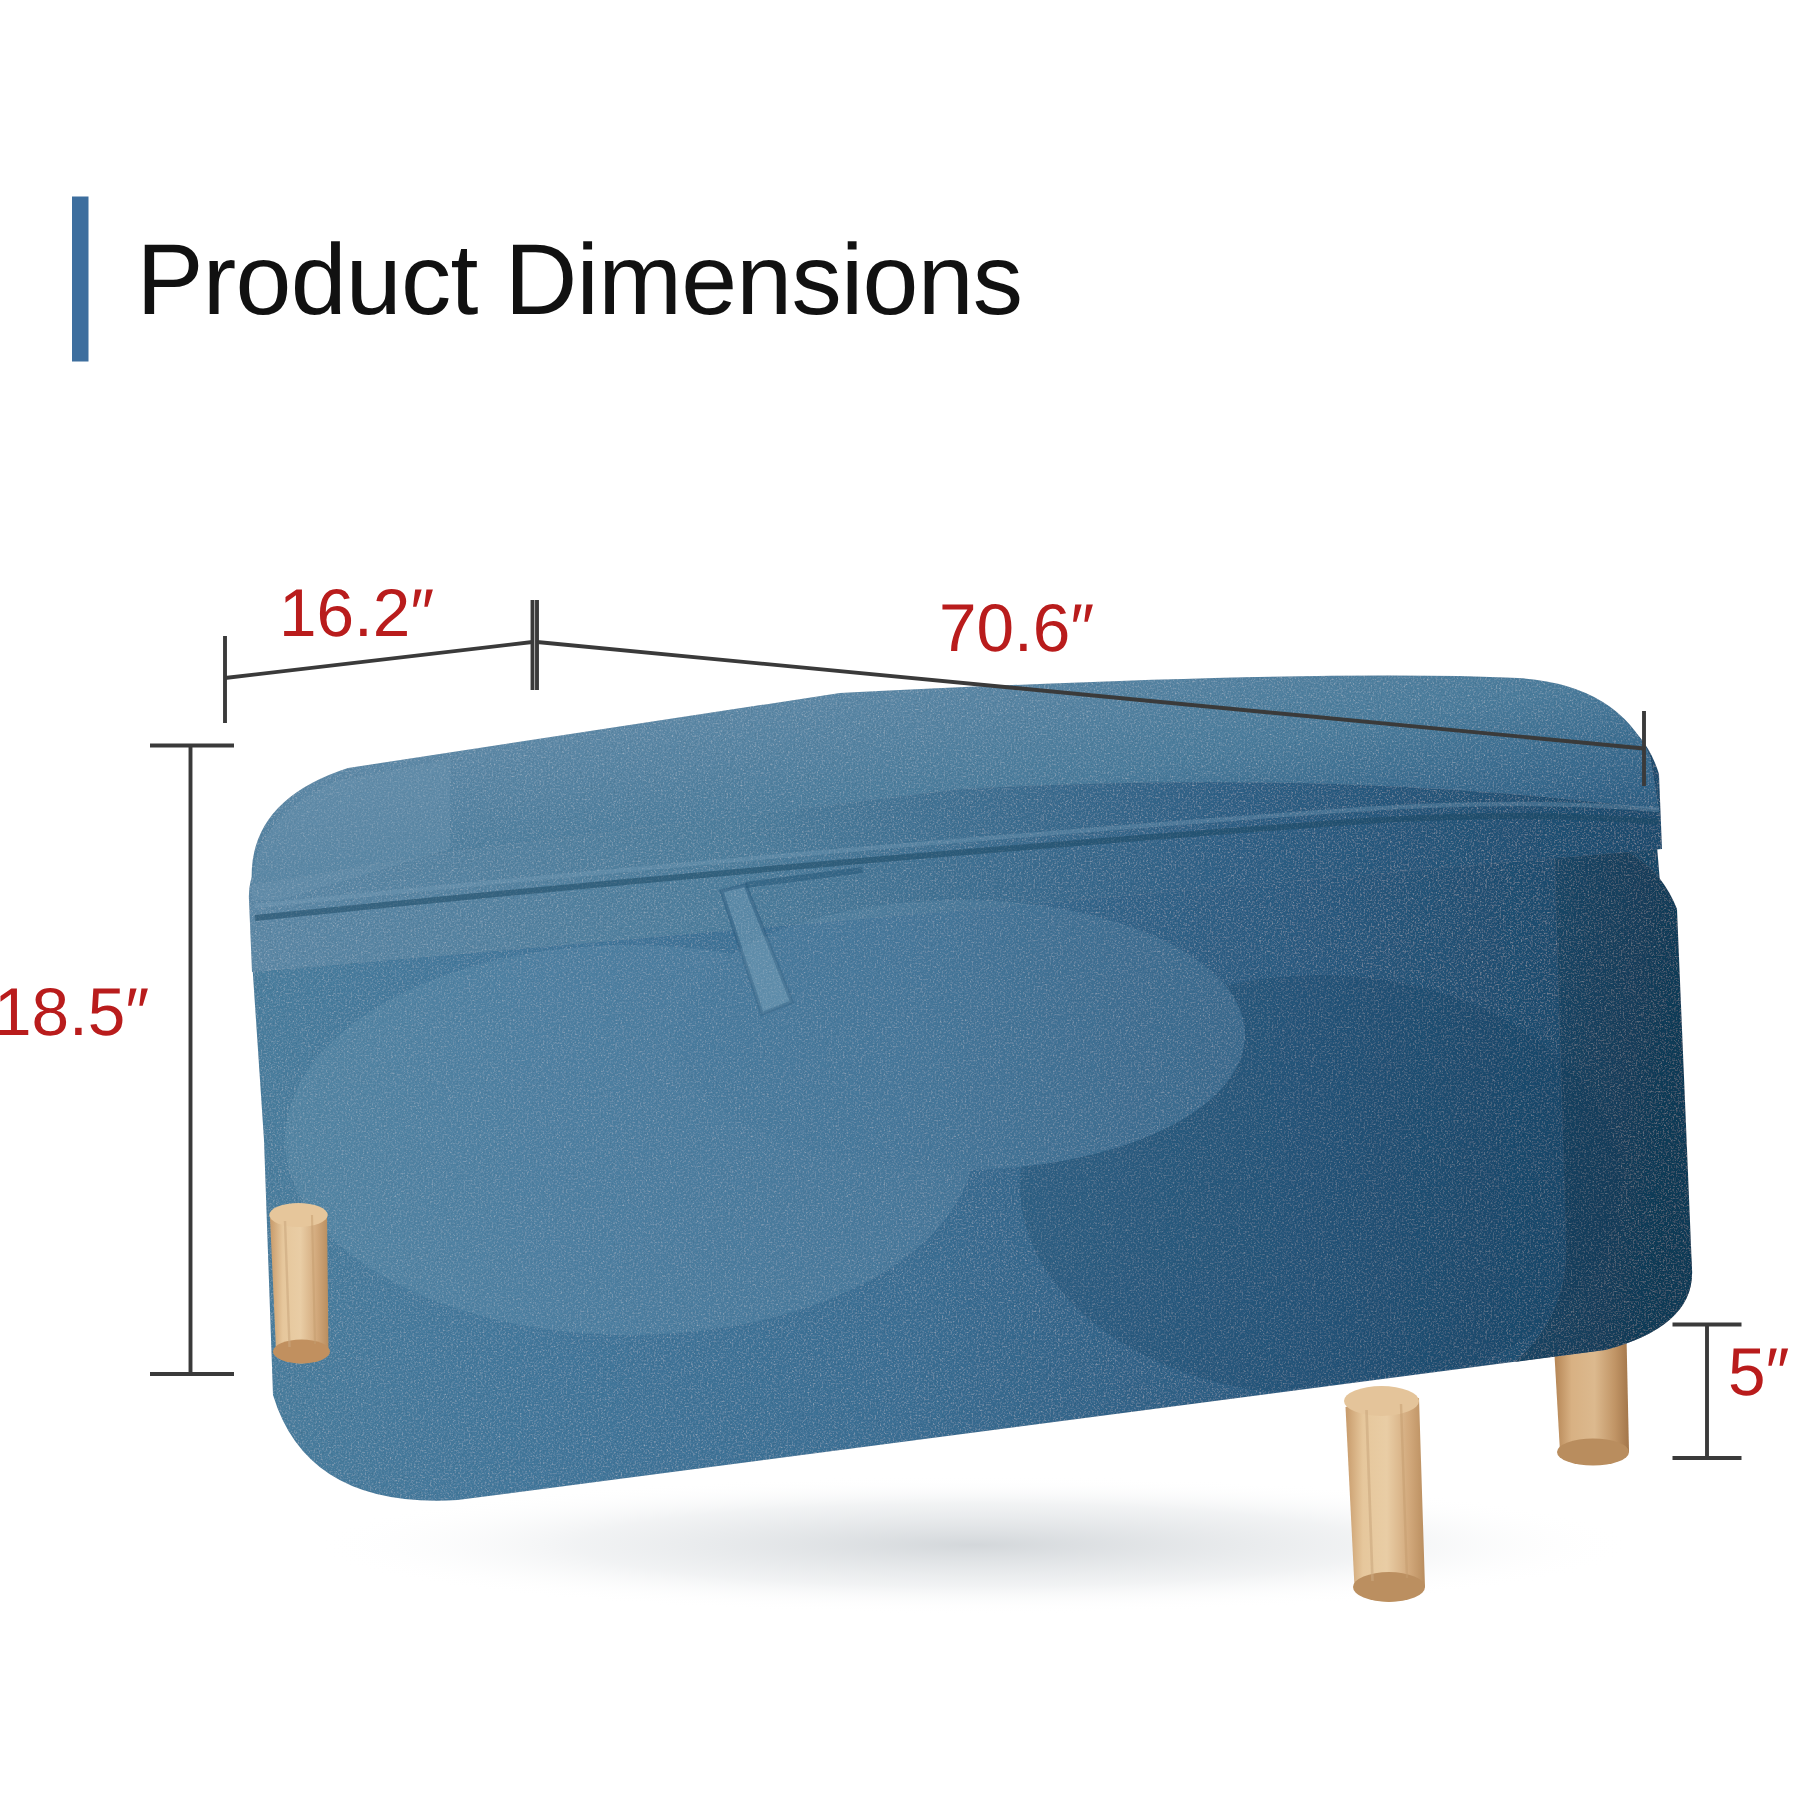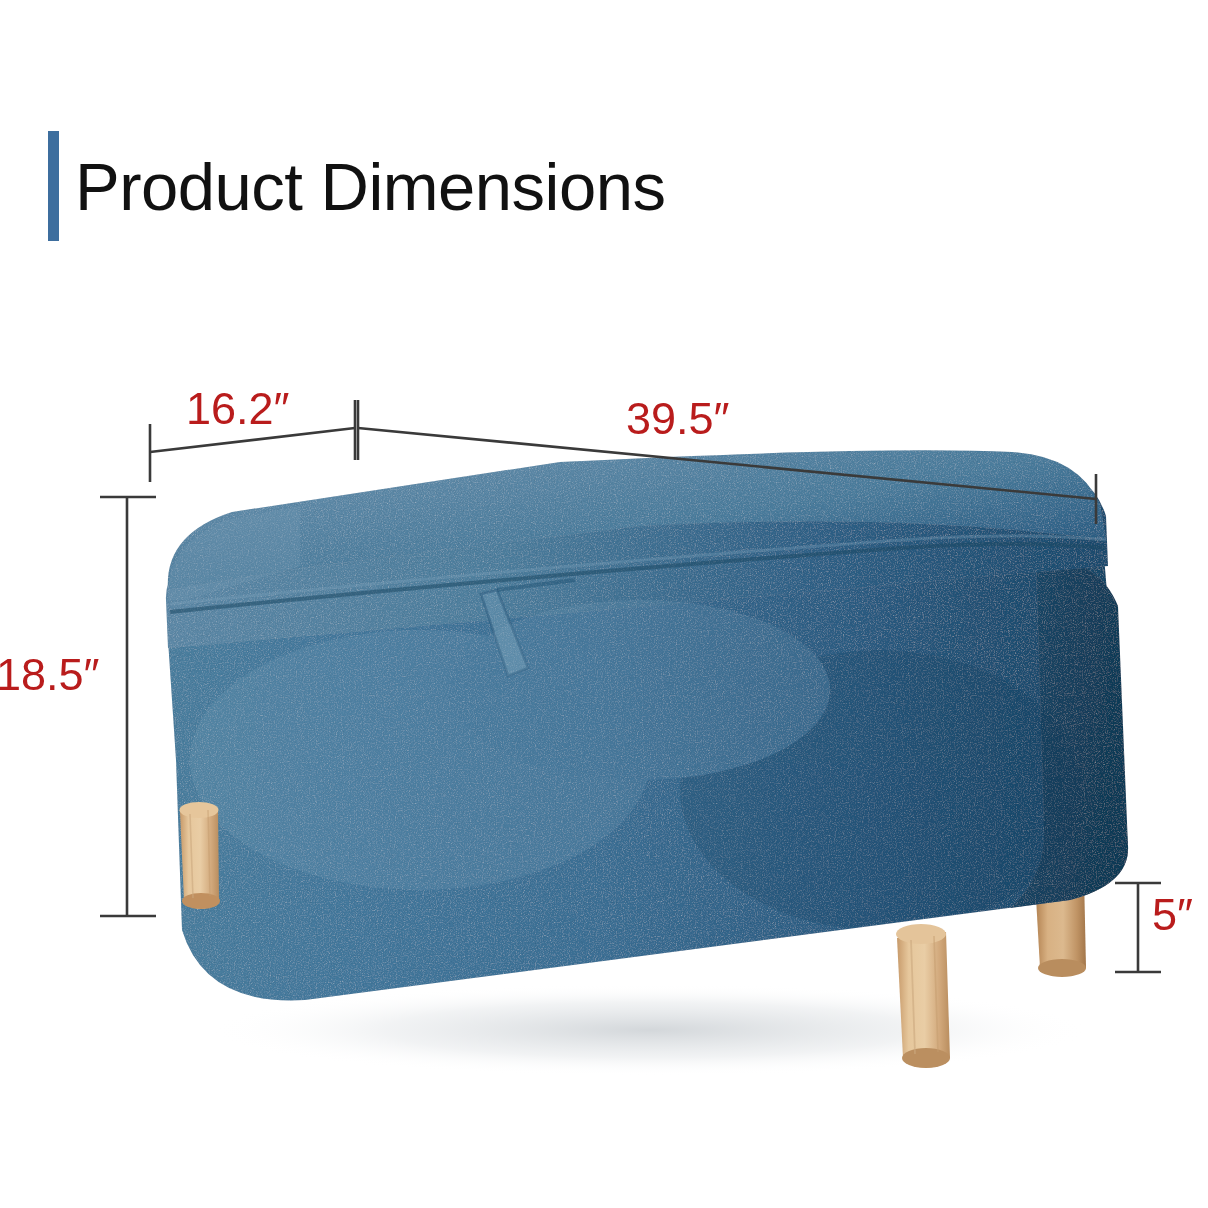--- a/index.html
+++ b/index.html
@@ -29,21 +29,21 @@
     align-items: center;
     height: 112px;
   }
   #accent-bar {
     width: 11px;
     height: 110px;
     background: #3d6e9e;
     flex: 0 0 auto;
   }
   #page-title {
-    margin-left: 16px;
+    margin-left: 32px;
     font-size: 67px;
     font-weight: 400;
     letter-spacing: -0.5px;
     color: #111111;
     line-height: 1;
     white-space: nowrap;
     font-family: "Liberation Sans", sans-serif;
   }
 
   
@@ -273,19 +273,19 @@
       <g>
         <line x1="1138" y1="883" x2="1138" y2="972"></line>
         <line x1="1115" y1="883" x2="1161" y2="883"></line>
         <line x1="1115" y1="972" x2="1161" y2="972"></line>
       </g>
     </g>
   </svg>
 
   <div class="dim-label" id="label-depth">16.2″</div>
 
-  <div class="dim-label" id="label-width">39.5″</div>
+  <div class="dim-label" id="label-width">70.6″</div>
 
   <div class="dim-label" id="label-height">18.5″</div>
 
   <div class="dim-label" id="label-leg">5″</div>
 
 </div>
 
 </body></html>

